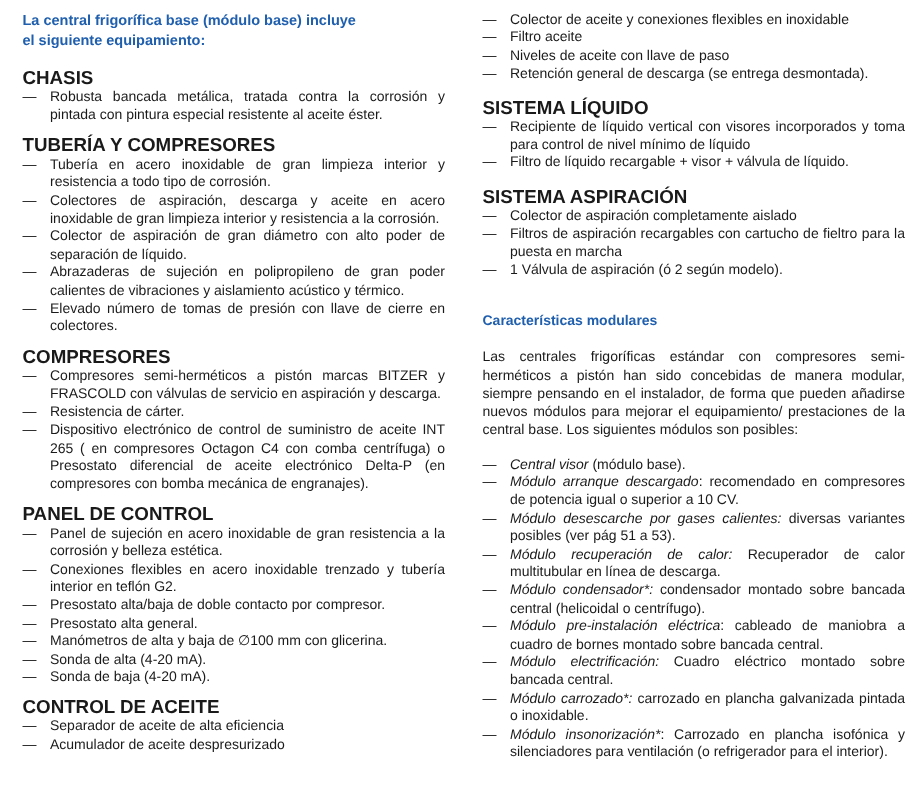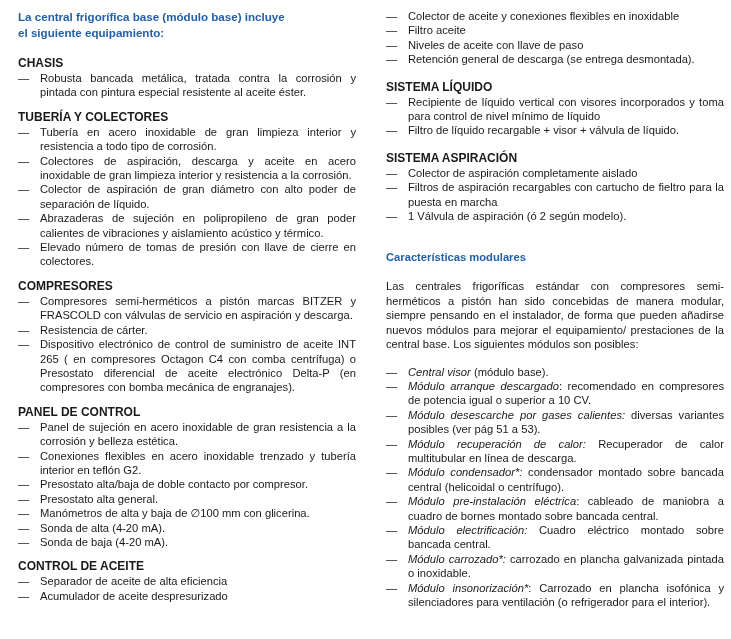--- a/index.html
+++ b/index.html
@@ -2,21 +2,21 @@
 <html><head>
 <meta charset="utf-8">
 <style>
   html, body { margin:0; padding:0; background:#ffffff; }
   body { width:731px; height:639px; overflow:hidden; position:relative;
          font-family:"Liberation Sans", sans-serif; color:#1a1a1a; font-size:11.2px; line-height:14.4px; }
   .col { position:absolute; top:0; }
   .col-left { left:18px; width:338px; }
   .col-right { left:386px; width:338px; }
   .intro { color:#1f5fae; font-weight:bold; font-size:11.6px; line-height:16px; margin-top:9px; }
-  .sec-title { font-weight:bold; font-size:12px; margin:0; line-height:16px; }
+  .sec-title { font-weight:bold; font-size:15px; margin:0; line-height:16px; }
   .sec { margin-bottom:9px; }
   ul { list-style:none; margin:0; padding:0; }
   li { position:relative; padding-left:22px; text-align:justify; }
   li::before { content:"\2014"; position:absolute; left:0; top:0; }
   .blue-h { color:#1f5fae; font-weight:bold; font-size:11.2px; margin:0; line-height:16px; }
   p.body { margin:0; text-align:justify; }
   em { font-style:italic; }
 </style>
 </head>
 <body>
@@ -28,21 +28,21 @@
   </div>
 
   <div class="sec" style="margin-top:14px">
     <h3 class="sec-title">CHASIS</h3>
     <ul>
         <li>Robusta bancada metálica, tratada contra la corrosión y pintada con pintura especial resistente al aceite éster.</li>
       </ul>
   </div>
 
   <div class="sec">
-    <h3 class="sec-title">TUBERÍA Y COLECTORES</h3>
+    <h3 class="sec-title">TUBERÍA Y COMPRESORES</h3>
     <ul>
         <li>Tubería en acero inoxidable de gran limpieza interior y resistencia a todo tipo de corrosión.</li>
         <li>Colectores de aspiración, descarga y aceite en acero inoxidable de gran limpieza interior y resistencia a la corrosión.</li>
         <li>Colector de aspiración de gran diámetro con alto poder de separación de líquido.</li>
         <li>Abrazaderas de sujeción en polipropileno de gran poder calientes de vibraciones y aislamiento acústico y térmico.</li>
         <li>Elevado número de tomas de presión con llave de cierre en colectores.</li>
       </ul>
   </div>
 
   <div class="sec">

